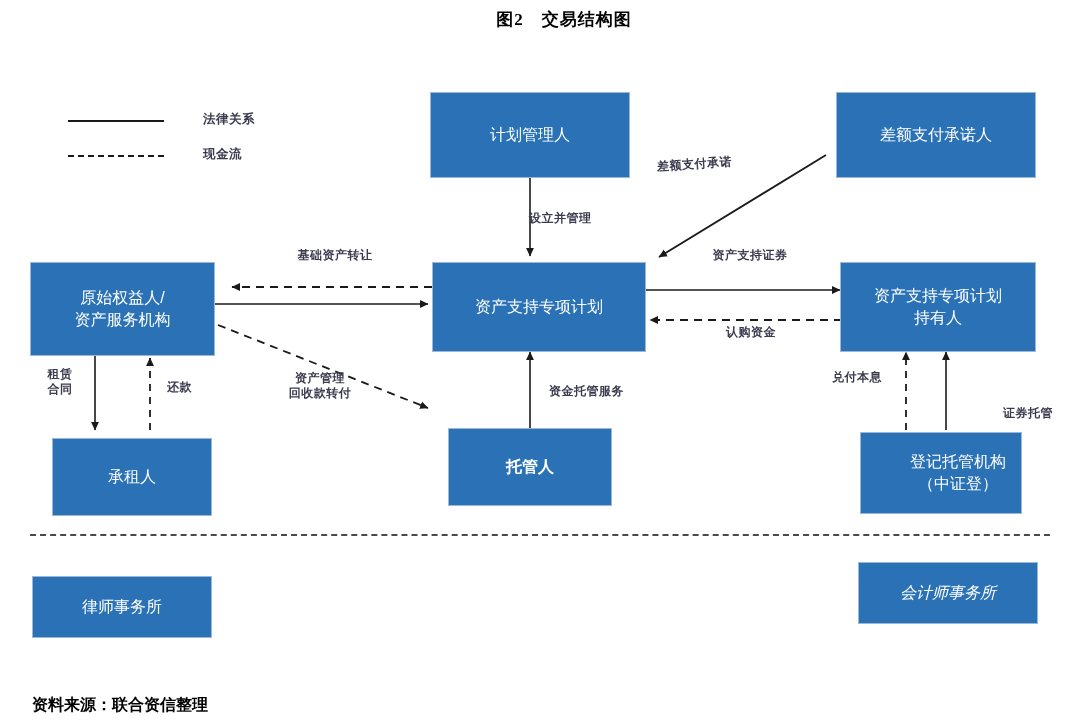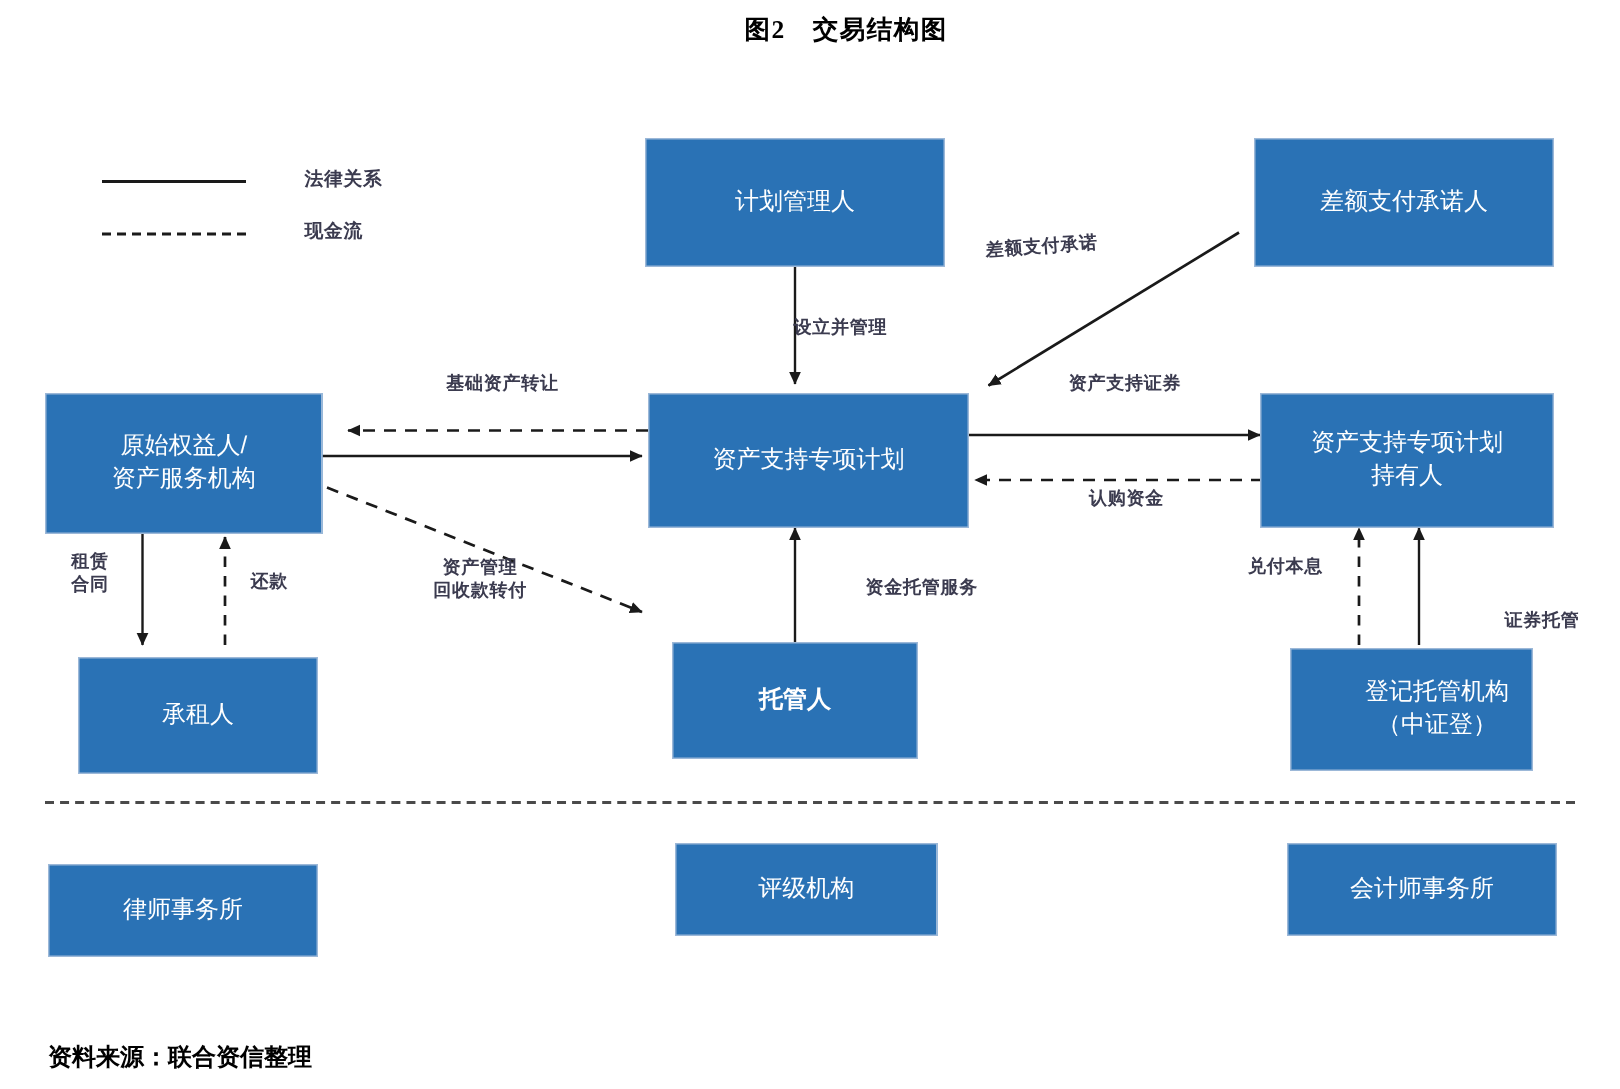--- a/index.html
+++ b/index.html
@@ -187,43 +187,42 @@
 
   <div class="node" style="left:448px; top:428px; width:164px; height:78px;font-weight:bold;">托管人</div>
 
   <div class="node" style="left:860px; top:432px; width:162px; height:82px;padding-left:34px;">登记托管机构
 （中证登）</div>
 
   <div class="hr-dashed" style="left:30px; top:534px; width:1020px;"></div>
 
   <div class="node" style="left:32px; top:576px; width:180px; height:62px;">律师事务所</div>
 
-  <div class="node" style="left:450px; top:562px; width:175px; height:62px;">评级机构</div>
-
-  <div class="node" style="left:858px; top:562px; width:180px; height:62px;">会计师事务所</div>
+
+  <div class="node" style="left:858px; top:562px; width:180px; height:62px;font-style:italic;">会计师事务所</div>
 
   <div class="edge-label center" style="left:270px; top:248px; width:130px;">基础资产转让</div>
 
   <div class="edge-label" style="left:529px; top:211px;">设立并管理</div>
 
   <div class="edge-label" style="left:657px; top:157px; transform:rotate(-4deg);">差额支付承诺</div>
 
   <div class="edge-label center" style="left:692px; top:248px; width:116px;">资产支持证券</div>
 
   <div class="edge-label center" style="left:696px; top:325px; width:110px;">认购资金</div>
 
   <div class="edge-label center" style="left:36px; top:367px; width:48px;">租赁
 合同</div>
 
   <div class="edge-label" style="left:167px; top:380px;">还款</div>
 
   <div class="edge-label center" style="left:265px; top:371px; width:110px;">资产管理
 回收款转付</div>
 
-  <div class="edge-label" style="left:577px; top:384px;">资金托管服务</div>
+  <div class="edge-label" style="left:549px; top:384px;">资金托管服务</div>
 
   <div class="edge-label" style="left:832px; top:370px;">兑付本息</div>
 
   <div class="edge-label" style="left:1003px; top:370px;margin-top:36px;">证券托管</div>
 
   <div class="source-note">资料来源：联合资信整理</div>
 
 </div>
 
 </body></html>

